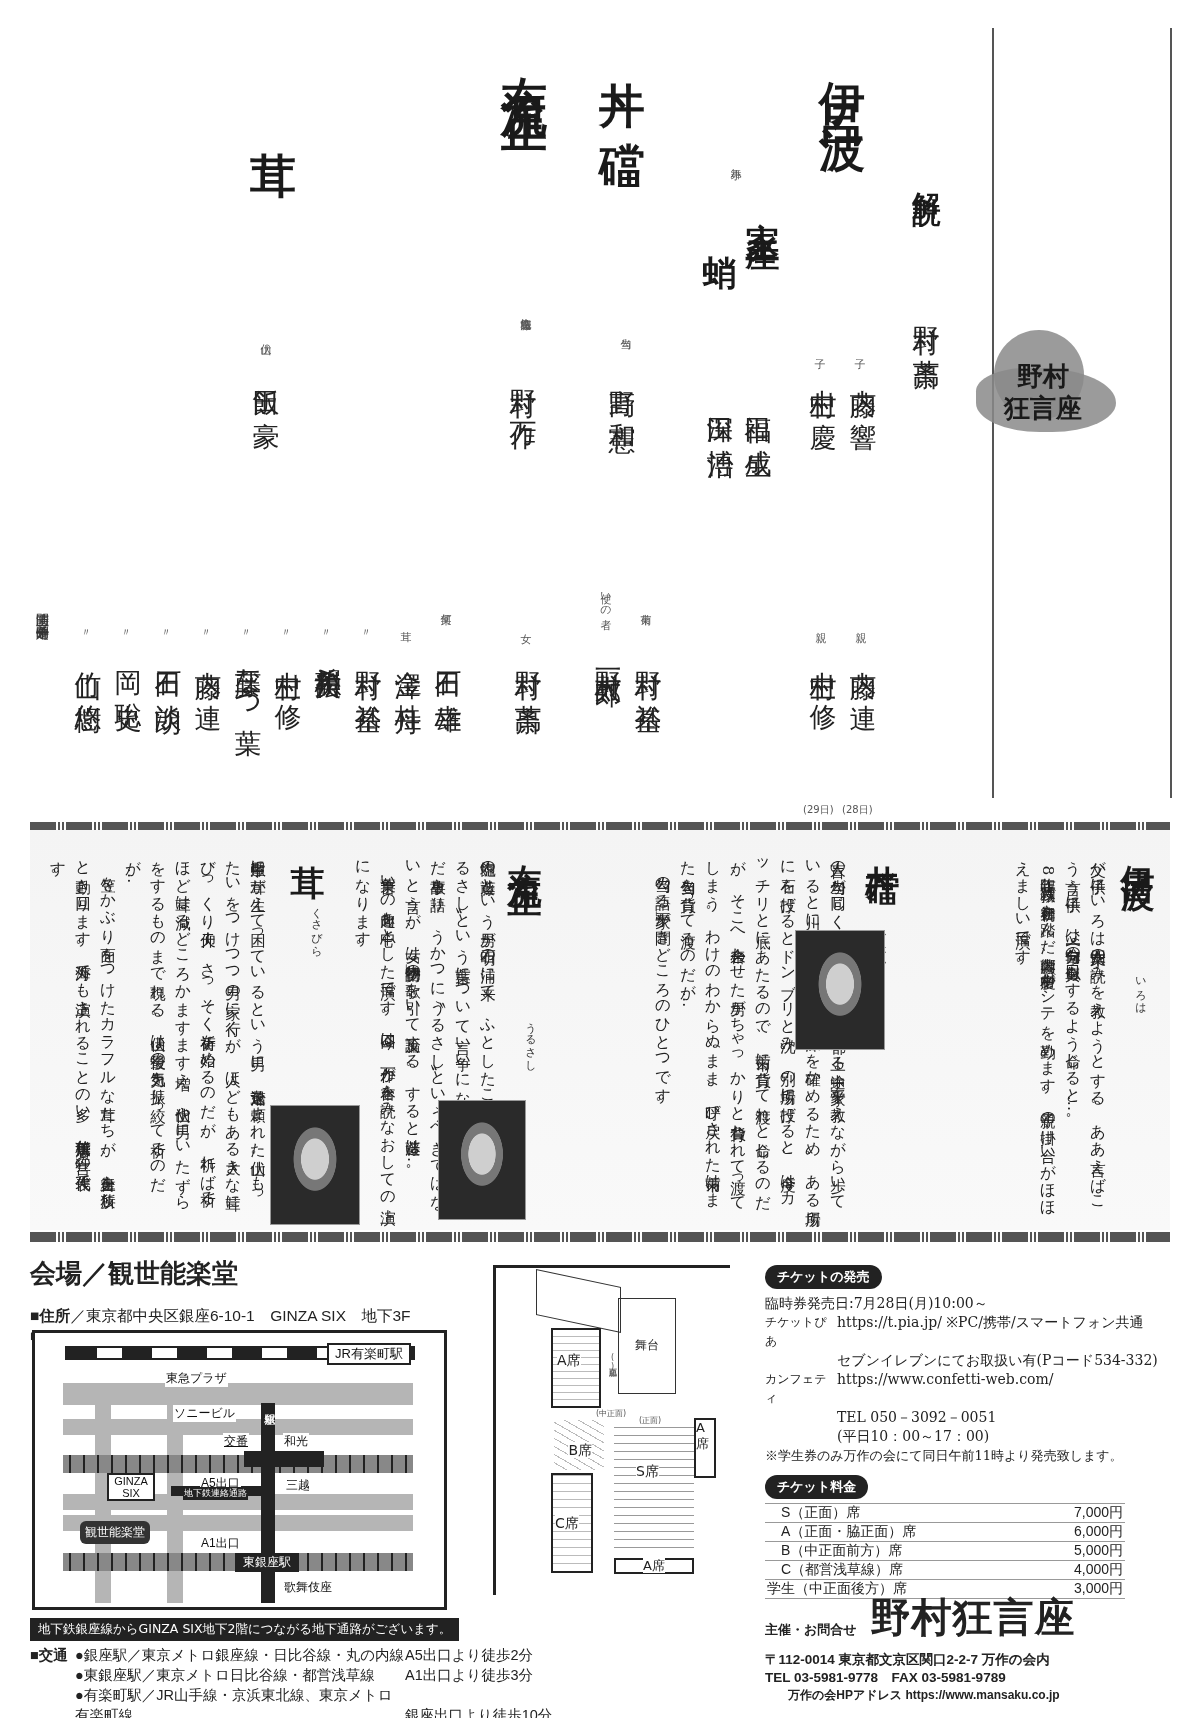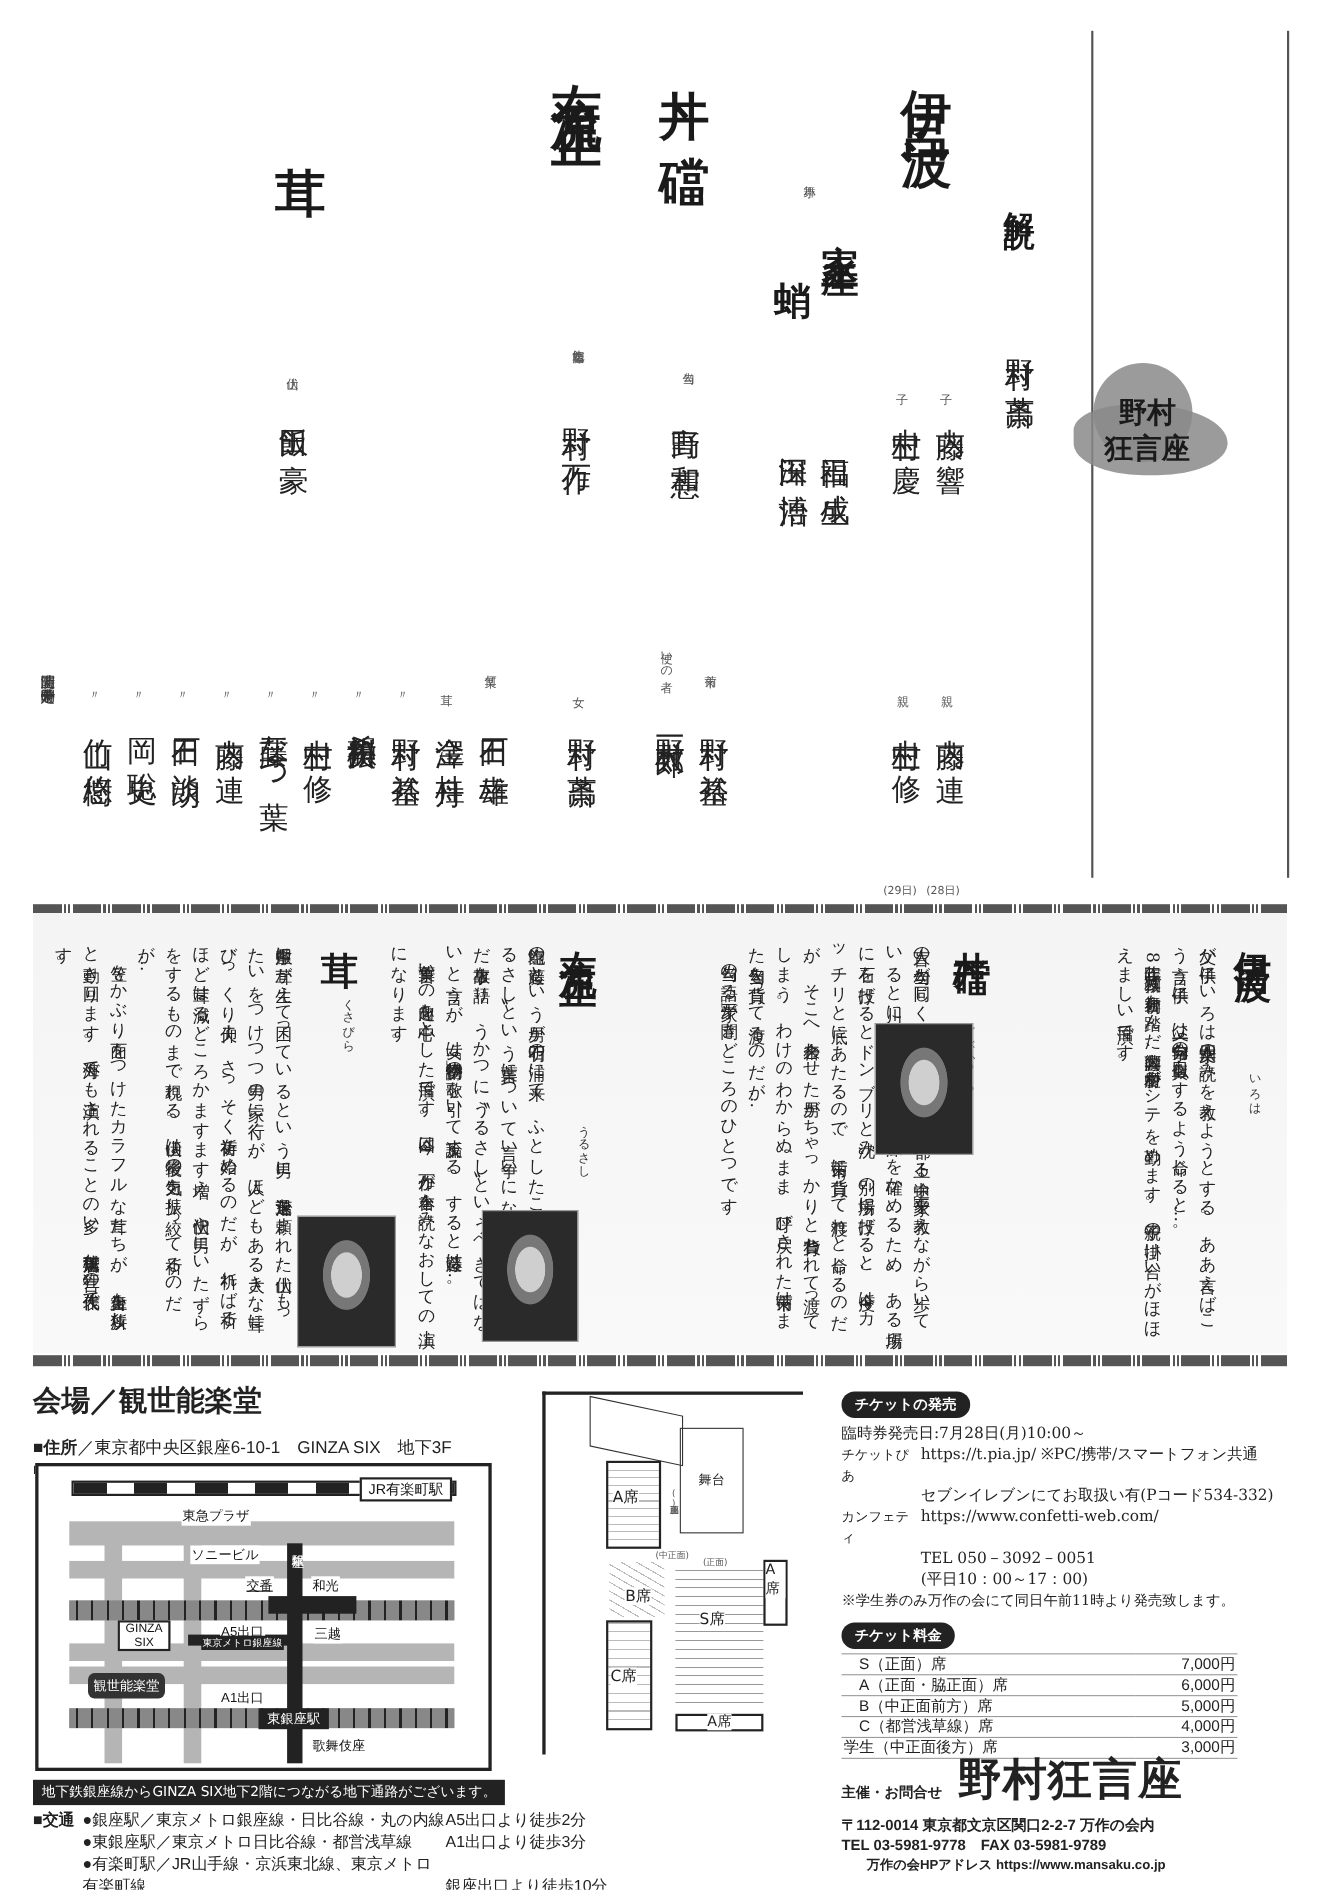--- a/index.html
+++ b/index.html
@@ -179,21 +179,21 @@
   <div class="abs" style="left:226px; top:70px; width:14px; height:200px; background:#222;"></div>
   <div class="abs" style="left:209px; top:118px; width:80px; height:16px; background:#222;"></div>
   <div class="abs" style="left:136px; top:153px; width:92px; height:10px; background:#222;"></div>
   <div class="map-label" style="left:130px; top:37px;">東急プラザ</div>
   <div class="map-label" style="left:138px; top:72px;">ソニービル</div>
   <div class="map-label" style="left:188px; top:100px;text-decoration:underline;">交番</div>
   <div class="map-label vt" style="left:226px; top:72px; background:#222; color:#fff; font-size:11px;">銀座駅</div>
   <div class="map-label" style="left:248px; top:100px;">和光</div>
   <div class="map-label" style="left:250px; top:144px;">三越</div>
   <div class="map-label" style="left:165px; top:142px;">A5出口</div>
-  <div class="map-label" style="left:148px; top:154px; font-size:9px; background:#222; color:#fff;">東京メトロ銀座線</div>
+  <div class="map-label" style="left:148px; top:154px; font-size:9px; background:#222; color:#fff;">地下鉄連絡通路</div>
   <div class="map-label" style="left:165px; top:202px;">A1出口</div>
   <div class="map-label" style="left:72px; top:140px; width:48px; white-space:normal; text-align:center; border:2px solid #222; font-size:11px;">GINZA SIX</div>
   <div class="map-label" style="left:45px; top:188px; background:#333; color:#fff; border-radius:6px; padding:3px 5px;">観世能楽堂</div>
   <div class="map-label" style="left:200px; top:220px; background:#222; color:#fff; padding:1px 8px;">東銀座駅</div>
   <div class="map-label" style="left:248px; top:246px;">歌舞伎座</div>
 </div>
 
 <div class="note-bar" style="left:30px; top:1618px;">地下鉄銀座線からGINZA SIX地下2階につながる地下通路がございます。</div>
 <div class="abs sans" style="left:30px; top:1645px; font-size:14.5px; line-height:20px;">
   <div style="display:flex;">

